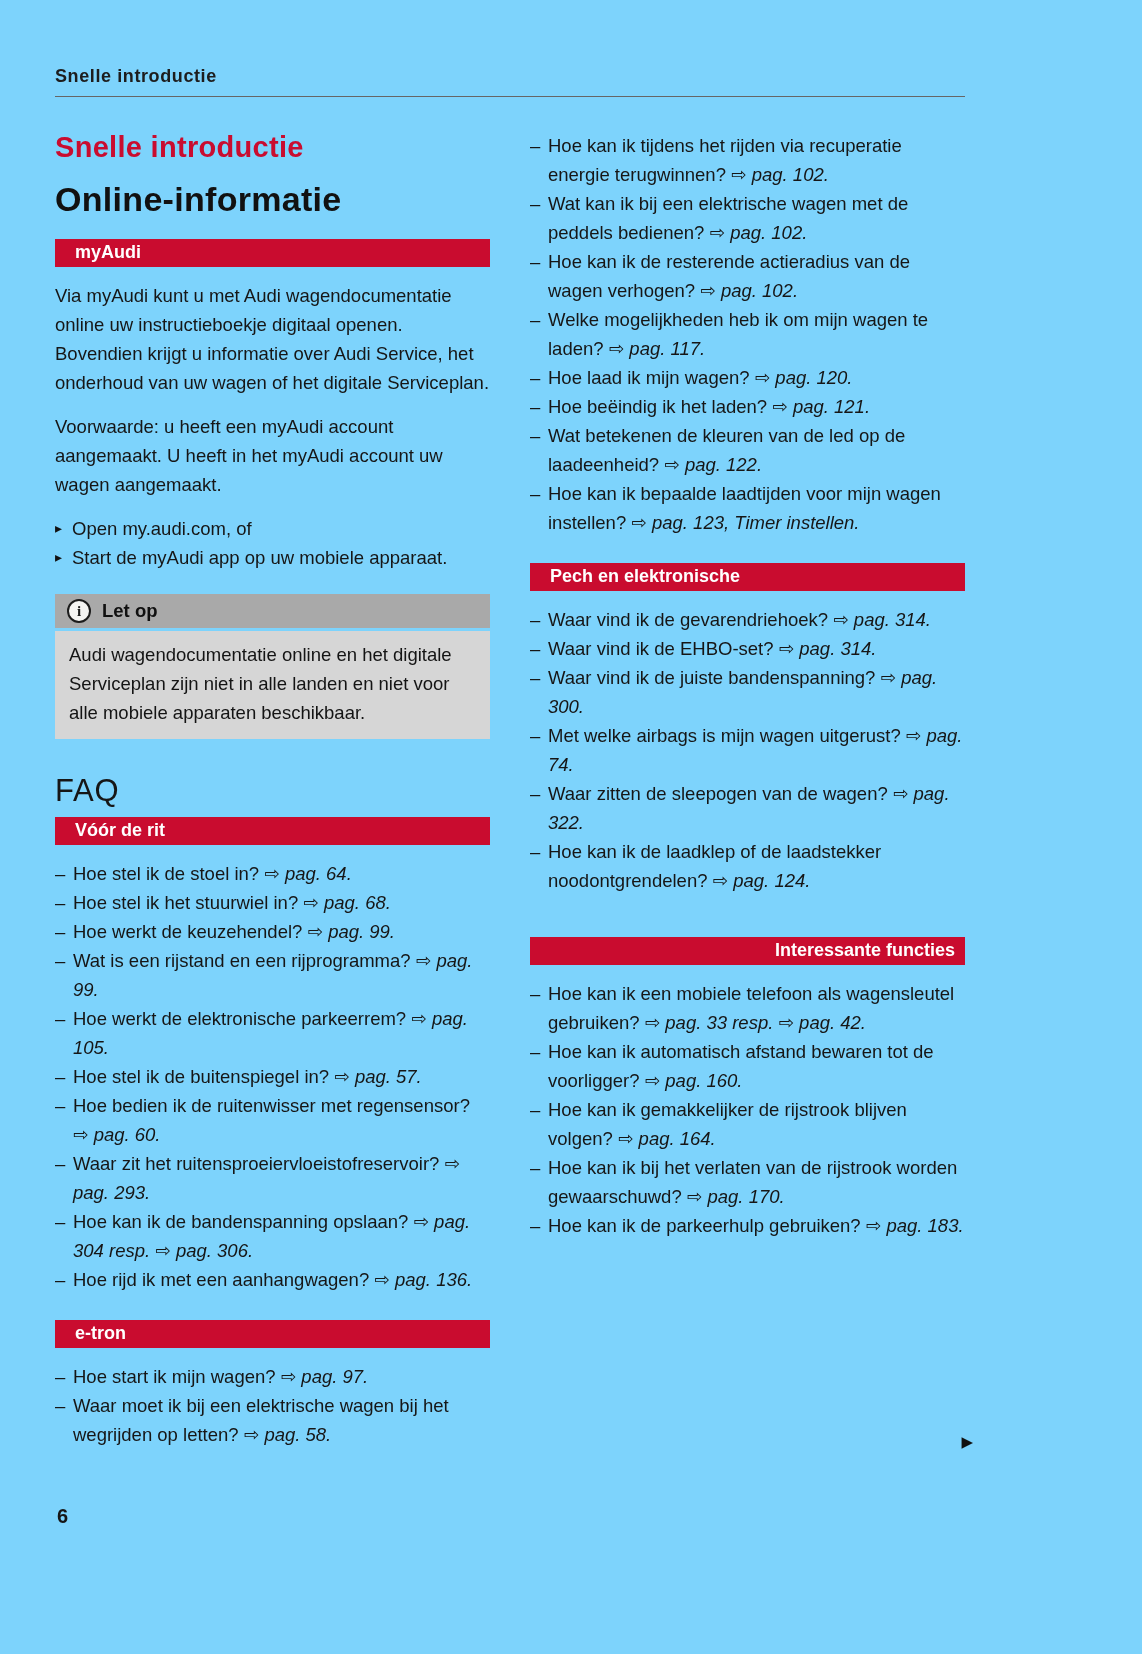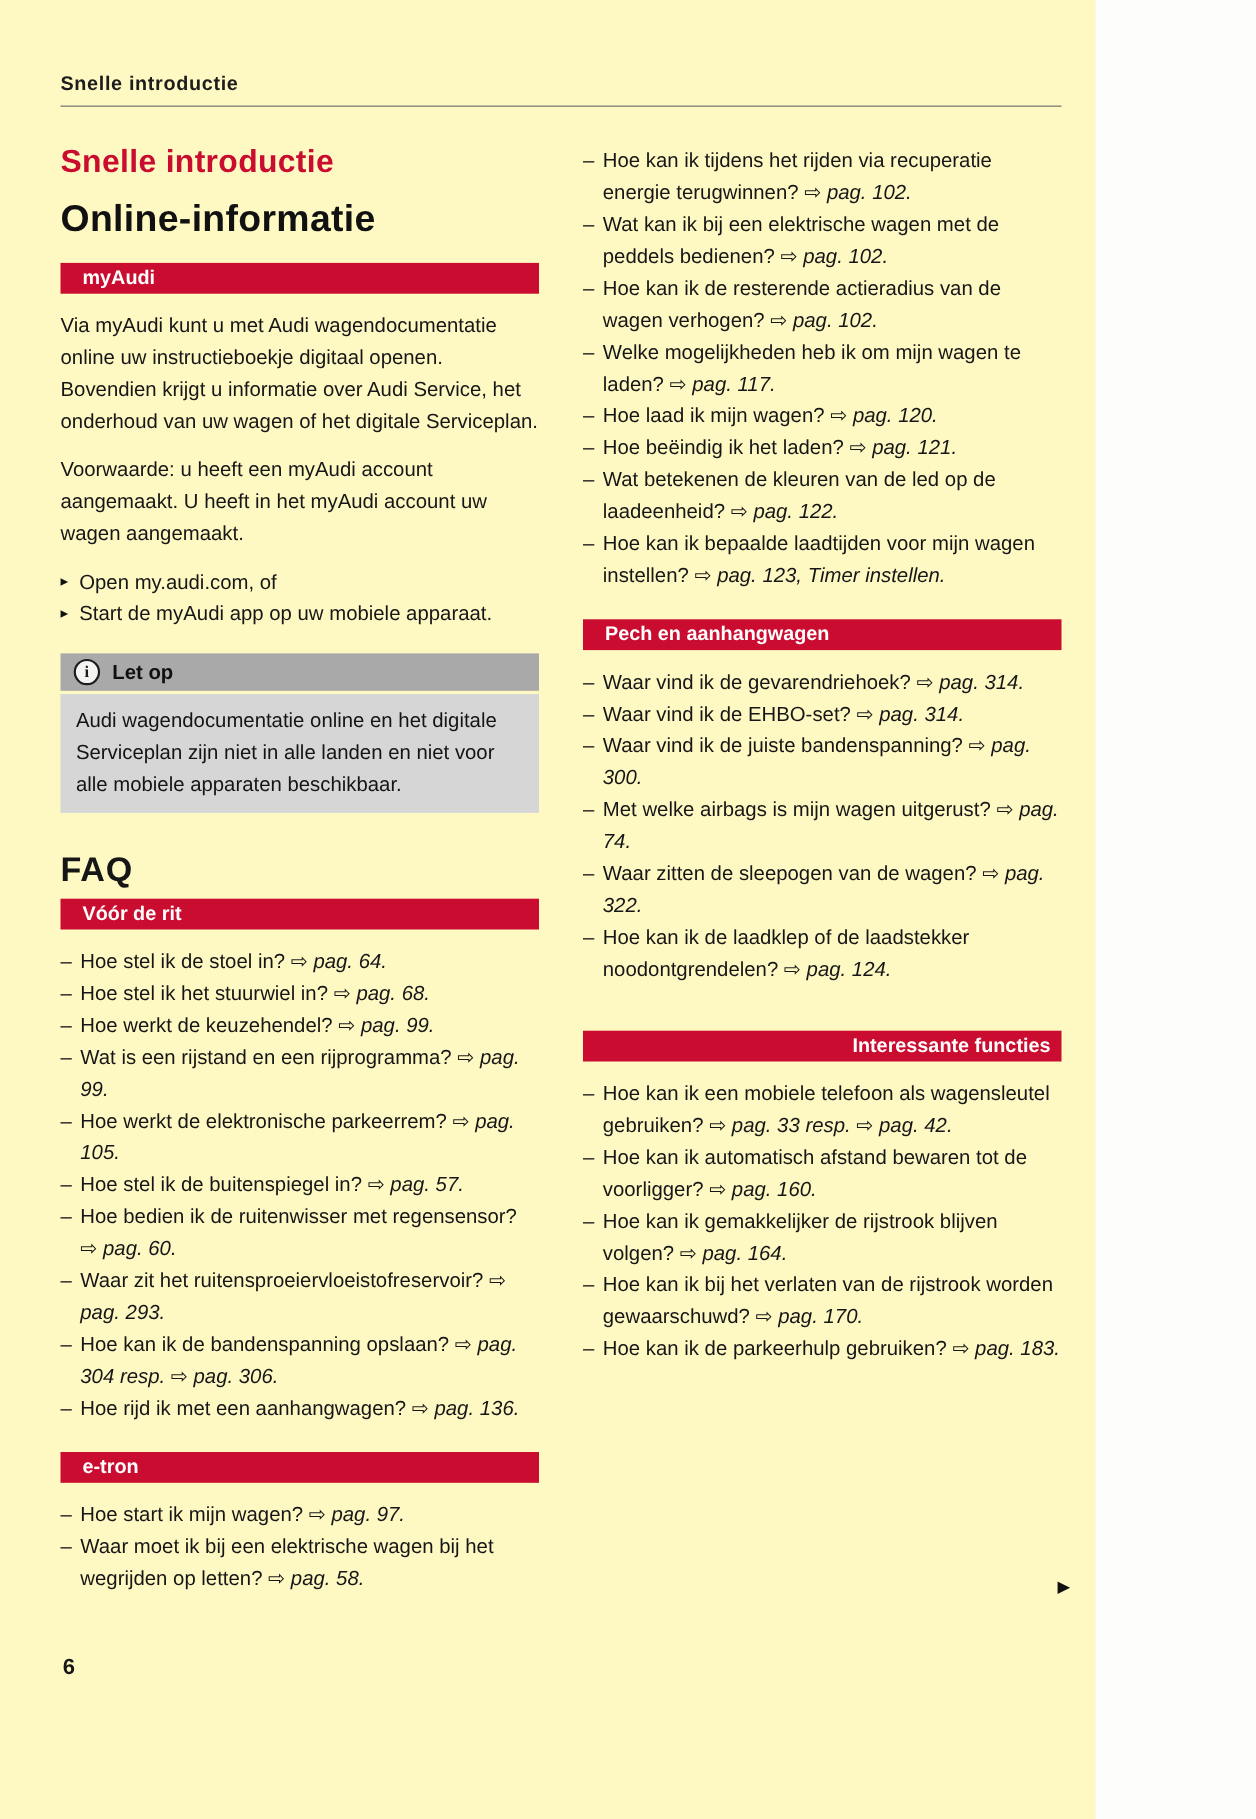--- a/index.html
+++ b/index.html
@@ -1,18 +1,18 @@
 <!DOCTYPE html>
 <html style="--accent: #c90c2f; --note-header: #a9a9a9; --note-body: #d6d6d6; --rule: #666666;"><head>
 <meta charset="utf-8">
 <style>
   * { box-sizing: border-box; margin: 0; padding: 0; }
   html, body { width: 1142px; background: #fdfdfb; }
   body { font-family: "Liberation Sans", "DejaVu Sans", sans-serif; color: #161616; }
-  .page { position: relative; width: 996px; height: 1654px; overflow: hidden; padding: 66px 0 0 55px; background: #fef9c3; }
+  .page { position: relative; width: 1142px; height: 1654px; overflow: hidden; padding: 66px 0 0 55px; background: #7dd3fc; }
   .runhead { font-size: 18px; font-weight: bold; letter-spacing: .6px; color: #1d1d1d; padding-bottom: 9px; }
   .rule { width: 910px; border-bottom: 1.5px solid var(--rule, #666); margin-bottom: 34px; }
   .cols { display: flex; gap: 40px; width: 910px; }
   .col { width: 435px; position: relative; }
   .title-red { color: var(--accent, #c90c2f); font-size: 29px; font-weight: bold; letter-spacing: .3px; margin-bottom: 16px; }
   .title-black { color: #111; font-size: 34px; font-weight: bold; letter-spacing: .3px; margin-bottom: 20px; }
   .banner { background: var(--accent, #c90c2f); color: #fff; font-weight: bold; font-size: 18px; padding: 3px 10px 4px 20px; margin: 26px 0 14px 0; }
   .banner.first { margin-top: 6px; }
   p.body { font-size: 18.5px; line-height: 29px; margin-bottom: 15px; }
   .tri-list { margin-bottom: 6px; }
@@ -20,21 +20,21 @@
   .tri-list .item::before { content: "▸"; position: absolute; left: 0; top: 0; font-size: 14px; line-height: 29px; color: #111; }
   .qa-list { margin-bottom: 4px; }
   .qa-list .item { position: relative; padding-left: 18px; font-size: 18.5px; line-height: 29px; }
   .qa-list .item::before { content: "–"; position: absolute; left: 0; top: 0; line-height: 29px; color: #161616; }
   .ref { font-style: italic; }
   .note { margin: 22px 0 6px 0; }
   .note-head { background: var(--note-header, #a9a9a9); display: flex; align-items: center; gap: 11px; padding: 5px 12px; margin-bottom: 3px; }
   .circle-i { width: 24px; height: 24px; border: 2.5px solid #1c1c1c; border-radius: 50%; background: #f4f4f2; display: flex; align-items: center; justify-content: center; font-weight: bold; font-size: 15px; font-family: "Liberation Serif", serif; color: #1c1c1c; flex: 0 0 auto; }
   .note-title { font-weight: bold; font-size: 18.5px; color: #101010; }
   .note-body { background: var(--note-body, #d6d6d6); padding: 9px 14px 12px 14px; font-size: 18.5px; line-height: 29px; color: #141414; }
-  .faq-heading { font-size: 31px; font-weight: bold; letter-spacing: .8px; margin: 34px 0 8px 0; }
+  .faq-heading { font-size: 31px; font-weight: normal; letter-spacing: .8px; margin: 34px 0 8px 0; }
   .pagenum { position: absolute; left: 57px; bottom: 126px; font-size: 20px; font-weight: bold; }
   .cont-marker { position: absolute; right: -8px; bottom: 2px; font-size: 15px; color: #111; }
 </style>
 </head>
 <body>
 
 <div class="page">
 
   <div class="runhead">Snelle introductie</div>
   <div class="rule"></div>
@@ -113,21 +113,21 @@
 
           <div class="item"><span>Hoe laad ik mijn wagen?</span> <span class="ref">⇨ pag. 120.</span></div>
 
           <div class="item"><span>Hoe beëindig ik het laden?</span> <span class="ref">⇨ pag. 121.</span></div>
 
           <div class="item"><span>Wat betekenen de kleuren van de led op de laadeenheid?</span> <span class="ref">⇨ pag. 122.</span></div>
 
           <div class="item"><span>Hoe kan ik bepaalde laadtijden voor mijn wagen instellen?</span> <span class="ref">⇨ pag. 123, Timer instellen.</span></div>
         </div>
 
-      <div class="banner">Pech en aanhangwagen</div>
+      <div class="banner">Pech en elektronische</div>
       <div class="qa-list">
 
           <div class="item"><span>Waar vind ik de gevarendriehoek?</span> <span class="ref">⇨ pag. 314.</span></div>
 
           <div class="item"><span>Waar vind ik de EHBO-set?</span> <span class="ref">⇨ pag. 314.</span></div>
 
           <div class="item"><span>Waar vind ik de juiste bandenspanning?</span> <span class="ref">⇨ pag. 300.</span></div>
 
           <div class="item"><span>Met welke airbags is mijn wagen uitgerust?</span> <span class="ref">⇨ pag. 74.</span></div>
 

